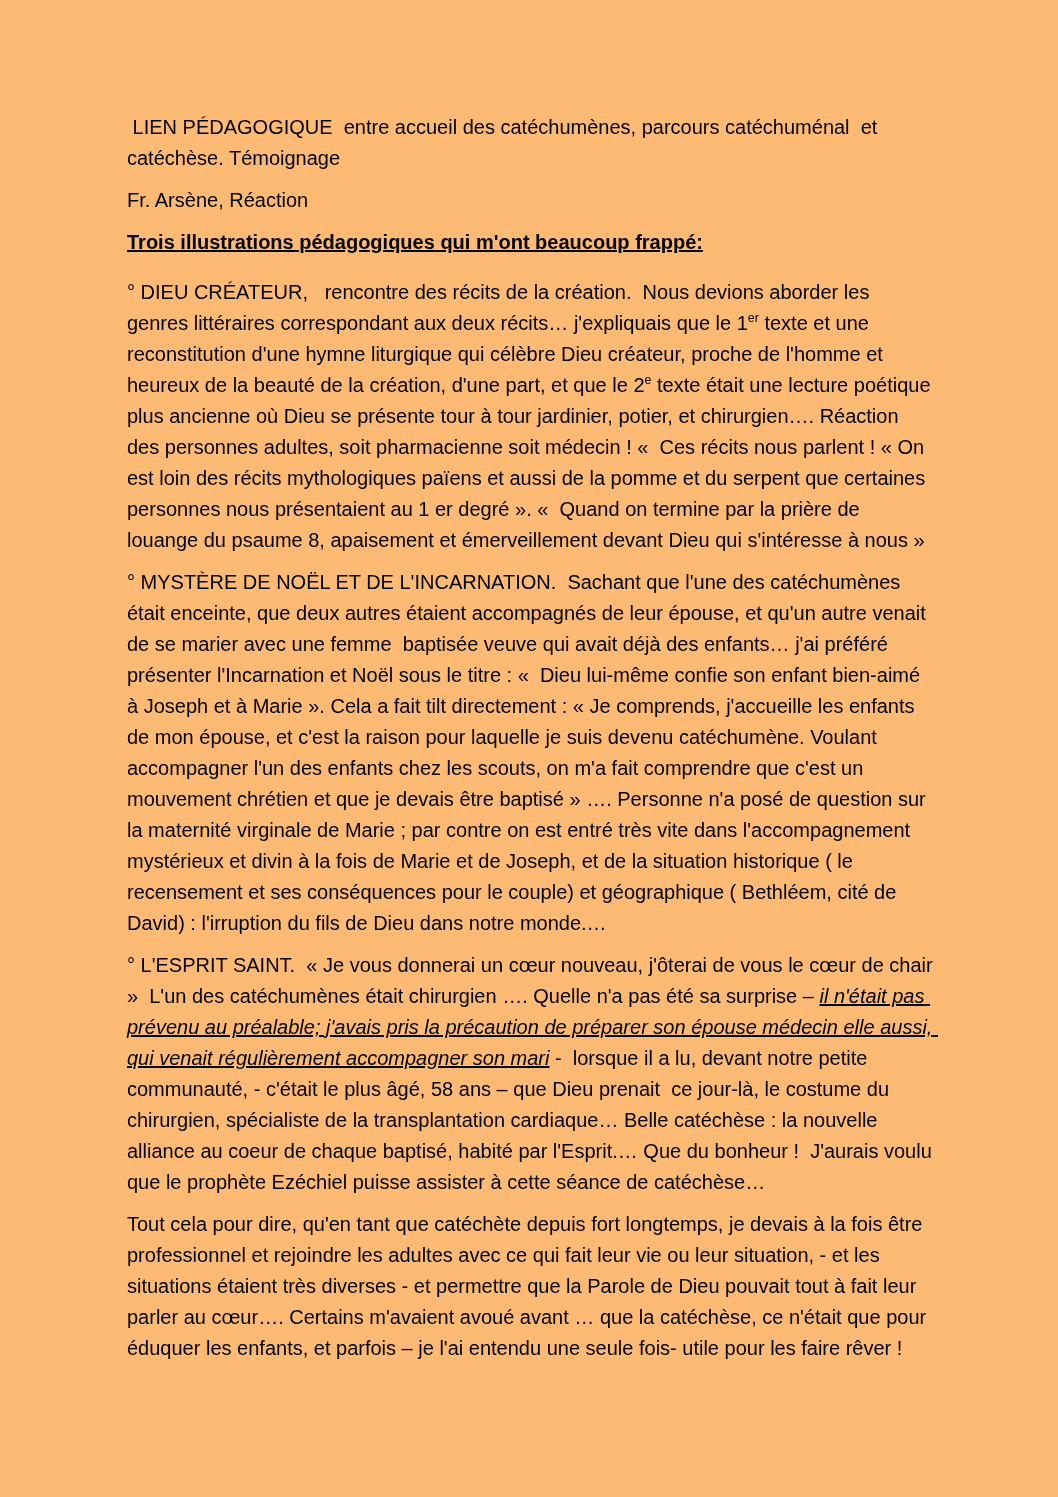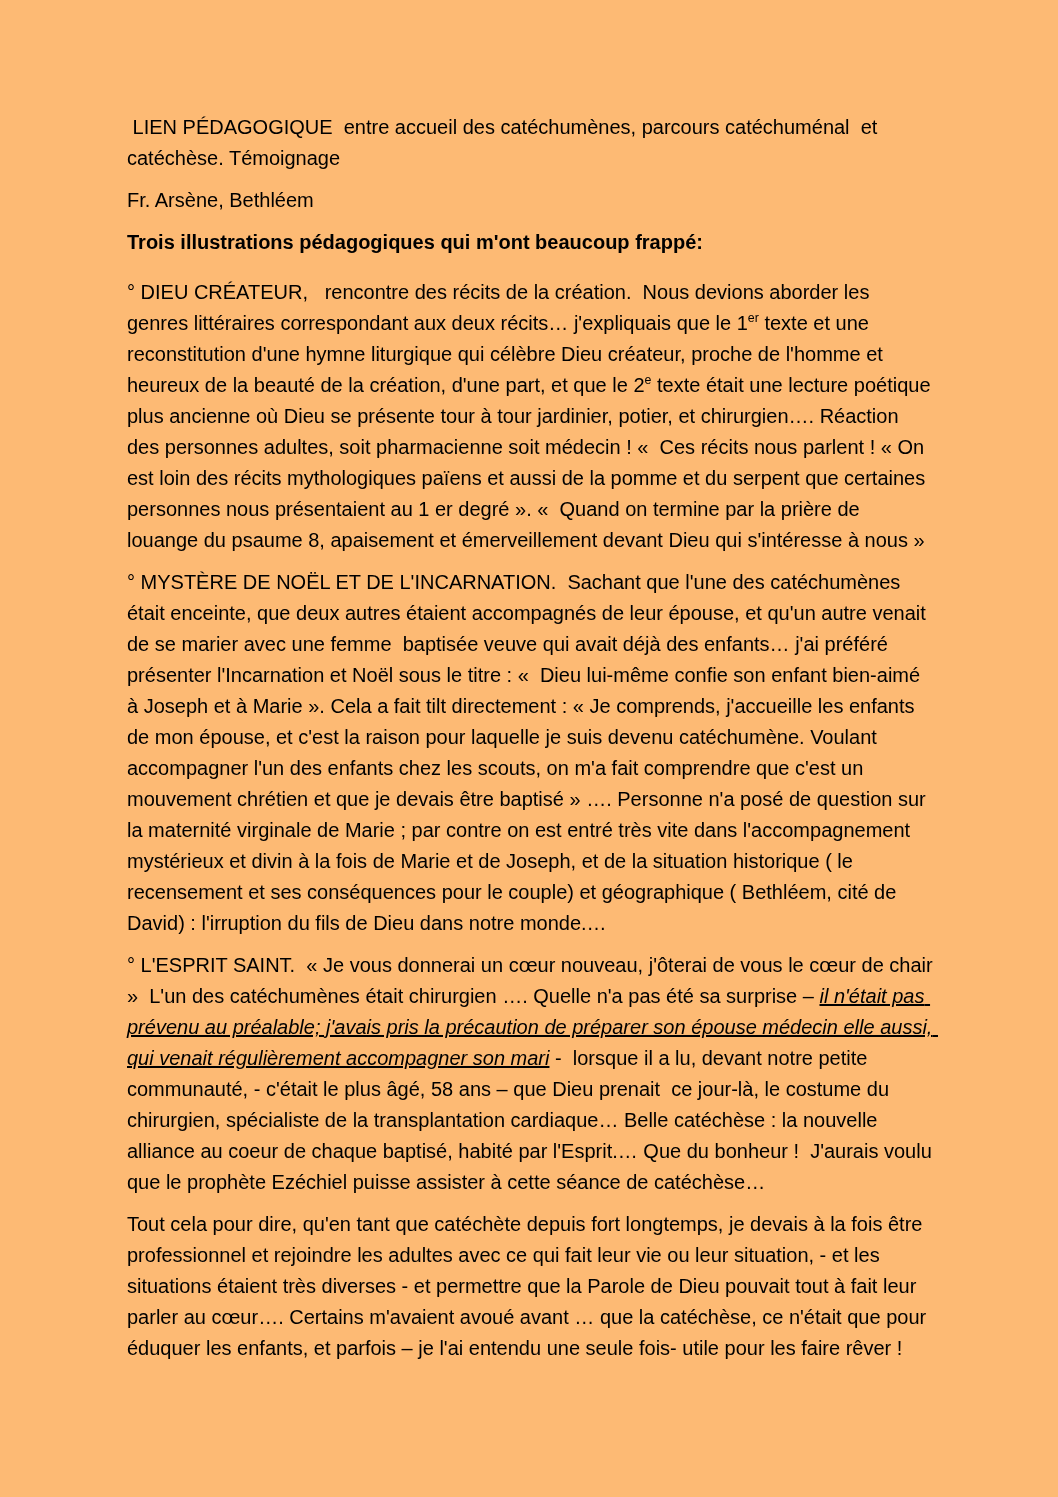--- a/index.html
+++ b/index.html
@@ -21,41 +21,42 @@
     padding: 112px 122px 0 127px;
     overflow: hidden;
     -webkit-font-smoothing: antialiased;
   }
   .para {
     margin: 0 0 11px 0;
     white-space: pre-wrap;
   }
   .section-heading {
     font-weight: bold;
+    text-decoration: underline;
     margin-bottom: 19px;
   }
   .sup {
     vertical-align: super;
     font-size: 0.62em;
     line-height: 0;
     margin-top: 40px;
   }
   .italic {
     font-style: italic;
     text-decoration: underline;
   }
 </style>
 </head>
 <body>
 
 <div class="page">
 
   <p class="para"> LIEN PÉDAGOGIQUE  entre accueil des catéchumènes, parcours catéchuménal  et catéchèse. Témoignage</p>
 
-  <p class="para">Fr. Arsène, Bethléem</p>
+  <p class="para">Fr. Arsène, Réaction</p>
 
   <p class="para section-heading">Trois illustrations pédagogiques qui m'ont beaucoup frappé:</p>
 
   <p class="para"><span>° DIEU CRÉATEUR,   rencontre des récits de la création.  Nous devions aborder les genres littéraires correspondant aux deux récits… j'expliquais que le 1</span><sup class="sup">er</sup><span> texte et une reconstitution d'une hymne liturgique qui célèbre Dieu créateur, proche de l'homme et  heureux de la beauté de la création, d'une part, et que le 2</span><sup class="sup">e</sup><span> texte était une lecture poétique plus ancienne où Dieu se présente tour à tour jardinier, potier, et chirurgien…. Réaction des personnes adultes, soit pharmacienne soit médecin ! «  Ces récits nous parlent ! « On est loin des récits mythologiques païens et aussi de la pomme et du serpent que certaines personnes nous présentaient au 1 er degré ». «  Quand on termine par la prière de louange du psaume 8, apaisement et émerveillement devant Dieu qui s'intéresse à nous »</span></p>
 
   <p class="para">° MYSTÈRE DE NOËL ET DE L'INCARNATION.  Sachant que l'une des catéchumènes était enceinte, que deux autres étaient accompagnés de leur épouse, et qu'un autre venait de se marier avec une femme  baptisée veuve qui avait déjà des enfants… j'ai préféré présenter l'Incarnation et Noël sous le titre : «  Dieu lui-même confie son enfant bien-aimé à Joseph et à Marie ». Cela a fait tilt directement : « Je comprends, j'accueille les enfants de mon épouse, et c'est la raison pour laquelle je suis devenu catéchumène. Voulant accompagner l'un des enfants chez les scouts, on m'a fait comprendre que c'est un mouvement chrétien et que je devais être baptisé » …. Personne n'a posé de question sur la maternité virginale de Marie ; par contre on est entré très vite dans l'accompagnement mystérieux et divin à la fois de Marie et de Joseph, et de la situation historique ( le recensement et ses conséquences pour le couple) et géographique ( Bethléem, cité de David) : l'irruption du fils de Dieu dans notre monde.…</p>
 
   <p class="para"><span>° L'ESPRIT SAINT.  « Je vous donnerai un cœur nouveau, j'ôterai de vous le cœur de chair »  L'un des catéchumènes était chirurgien …. Quelle n'a pas été sa surprise – </span><span class="italic">il n'était pas prévenu au préalable; j'avais pris la précaution de préparer son épouse médecin elle aussi, qui venait régulièrement accompagner son mari</span><span> -  lorsque il a lu, devant notre petite communauté, - c'était le plus âgé, 58 ans – que Dieu prenait  ce jour-là, le costume du chirurgien, spécialiste de la transplantation cardiaque… Belle catéchèse : la nouvelle alliance au coeur de chaque baptisé, habité par l'Esprit.… Que du bonheur !  J'aurais voulu que le prophète Ezéchiel puisse assister à cette séance de catéchèse…</span></p>
 
   <p class="para">Tout cela pour dire, qu'en tant que catéchète depuis fort longtemps, je devais à la fois être professionnel et rejoindre les adultes avec ce qui fait leur vie ou leur situation, - et les situations étaient très diverses - et permettre que la Parole de Dieu pouvait tout à fait leur parler au cœur…. Certains m'avaient avoué avant … que la catéchèse, ce n'était que pour éduquer les enfants, et parfois – je l'ai entendu une seule fois- utile pour les faire rêver !</p>

